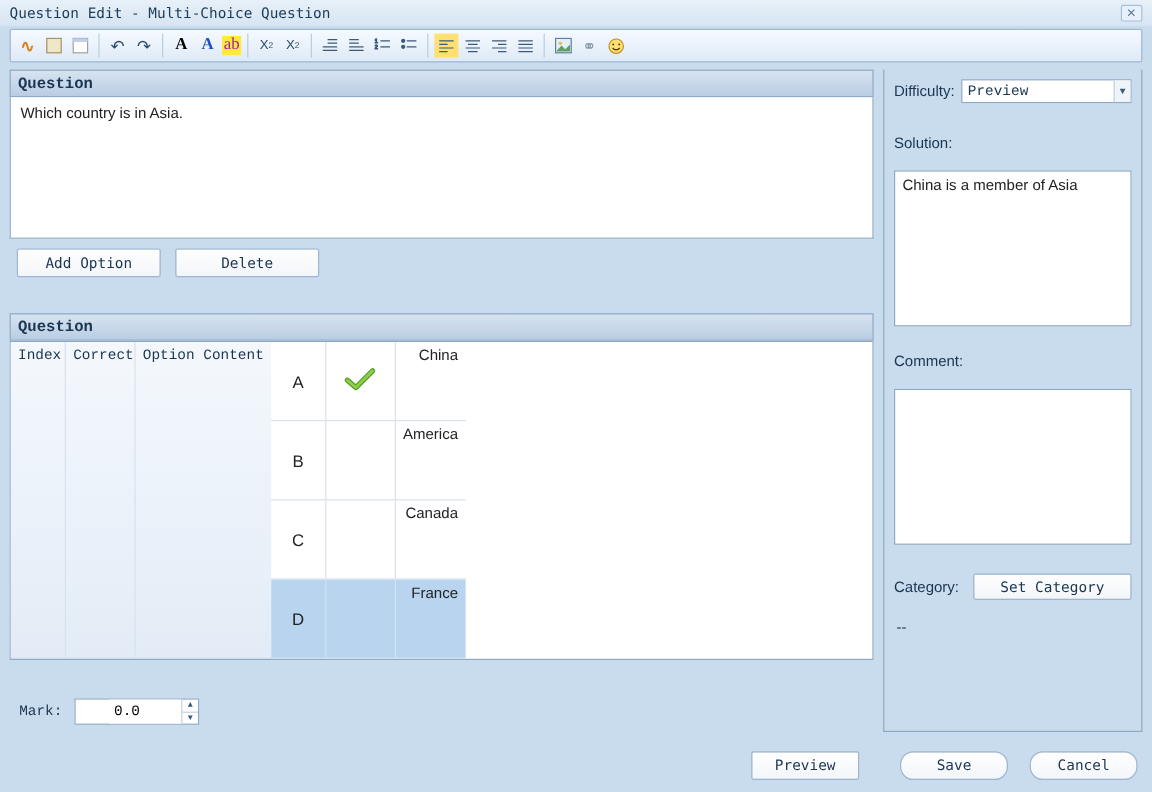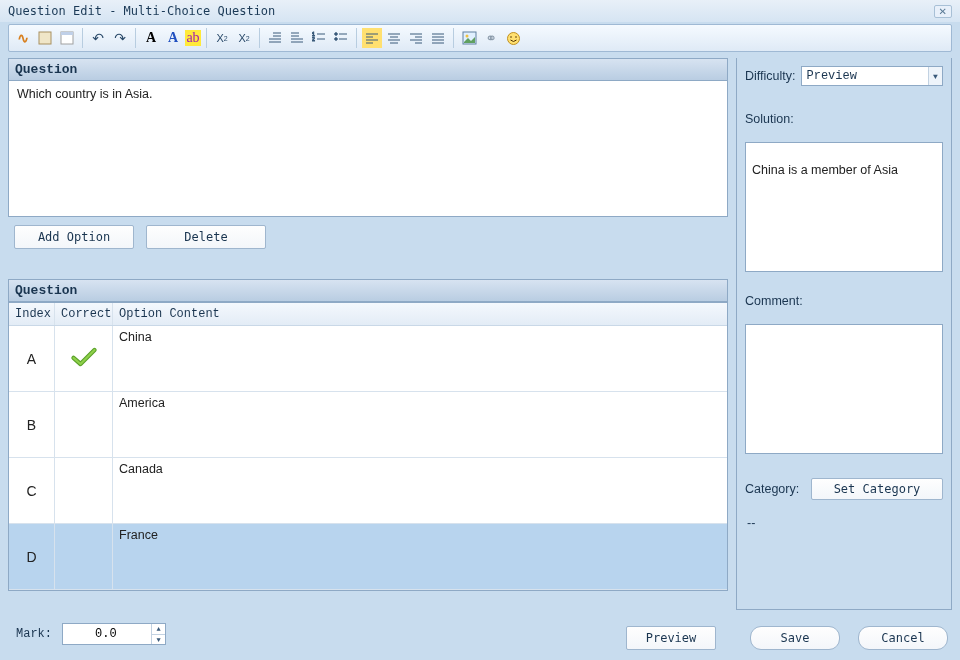--- a/index.html
+++ b/index.html
@@ -80,21 +80,21 @@
     padding: 3px 6px;
     font-family: "Courier New",monospace;
     font-weight: bold;
     color: #1a3550;
     font-size: 13px;
   }
   .question-text {
     background: #fff;
     border: 1px solid #8ea9c5;
     border-top: none;
-    height: 136px;
+    height: 118px;
     padding: 6px 8px;
     font-size: 12.5px;
     color: #222;
   }
   .btnrow {
     background: #c8dcee;
     padding: 8px 6px;
     display: flex;
     gap: 12px;
   }
@@ -108,21 +108,22 @@
     justify-content: center;
     font-family: "SimSun","NSimSun",monospace;
     font-size: 12px;
     color: #1a3550;
     cursor: default;
   }
   .table {
     border: 1px solid #8ea9c5;
     background: #fff;
     display: flex;
-    flex-direction: column;
+    flex-direction: row;
+    text-align: right;
   }
   .thead {
     display: flex;
     background: linear-gradient(#f4f8fd,#e3ecf6);
     border-bottom: 1px solid #c9d8e7;
     font-family: "Courier New",monospace;
     color: #1a3550;
     font-size: 12px;
   }
   .thead > div, .trow > div {
@@ -217,21 +218,21 @@
     justify-content: center;
     font-size: 8px;
     color: #3a5a7a;
   }
   .tarea {
     background: #fff;
     border: 1px solid #8ea9c5;
     width: 100%;
     font-size: 12.5px;
     color: #222;
-    padding: 20px 6px;
+    padding: 4px 6px;
     resize: none;
   }
   .sol { height: 130px; }
   .com { height: 130px; }
   .catbtn {
     flex: 1;
     height: 22px;
     background: linear-gradient(#fefefe,#f3f6fa);
     border: 1px solid #9fb6ce;
     border-radius: 2px;

